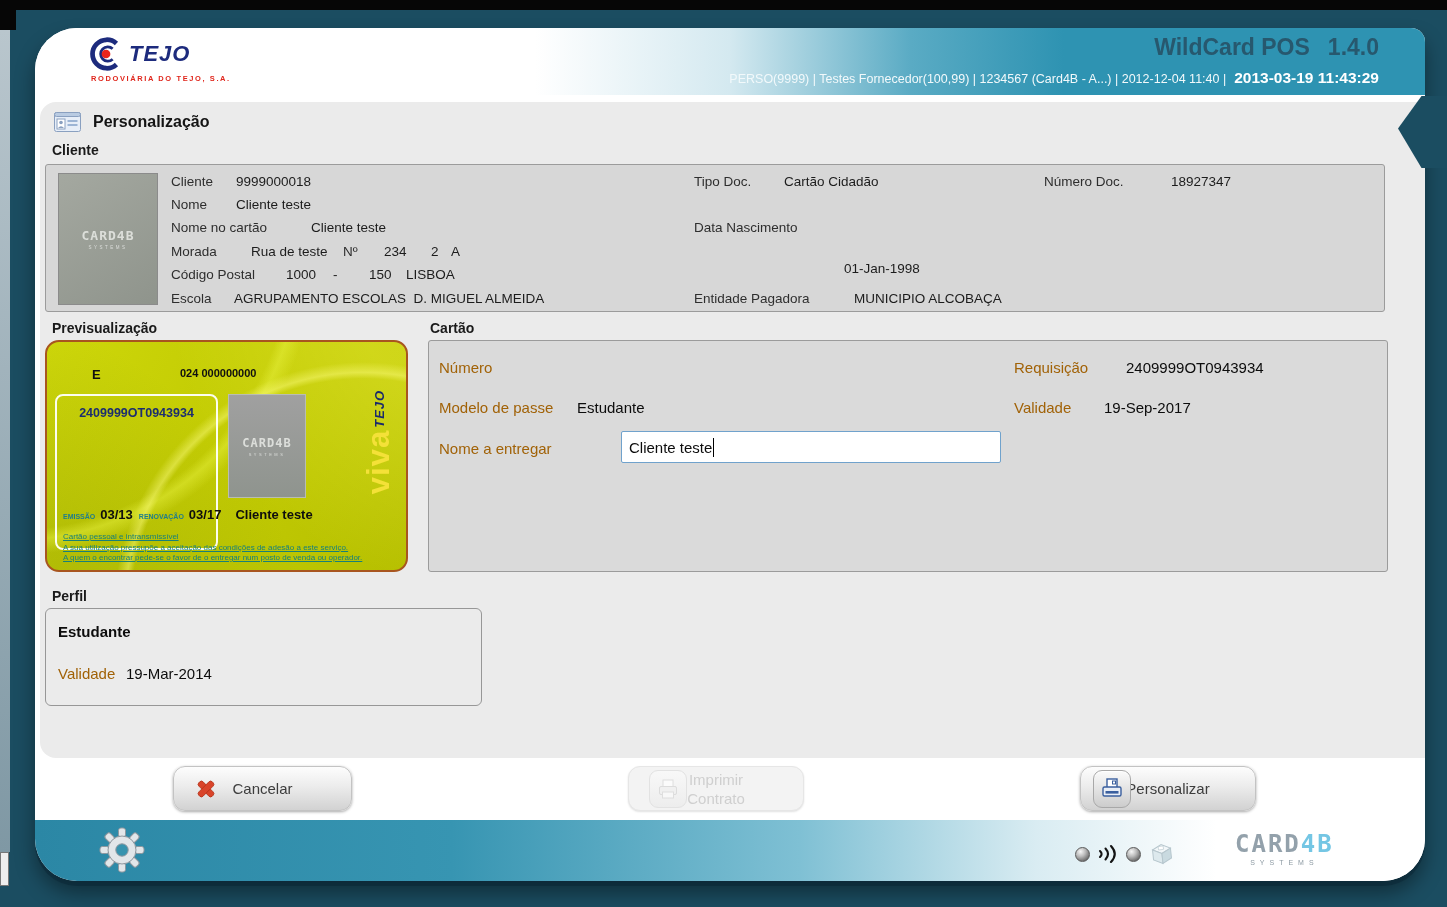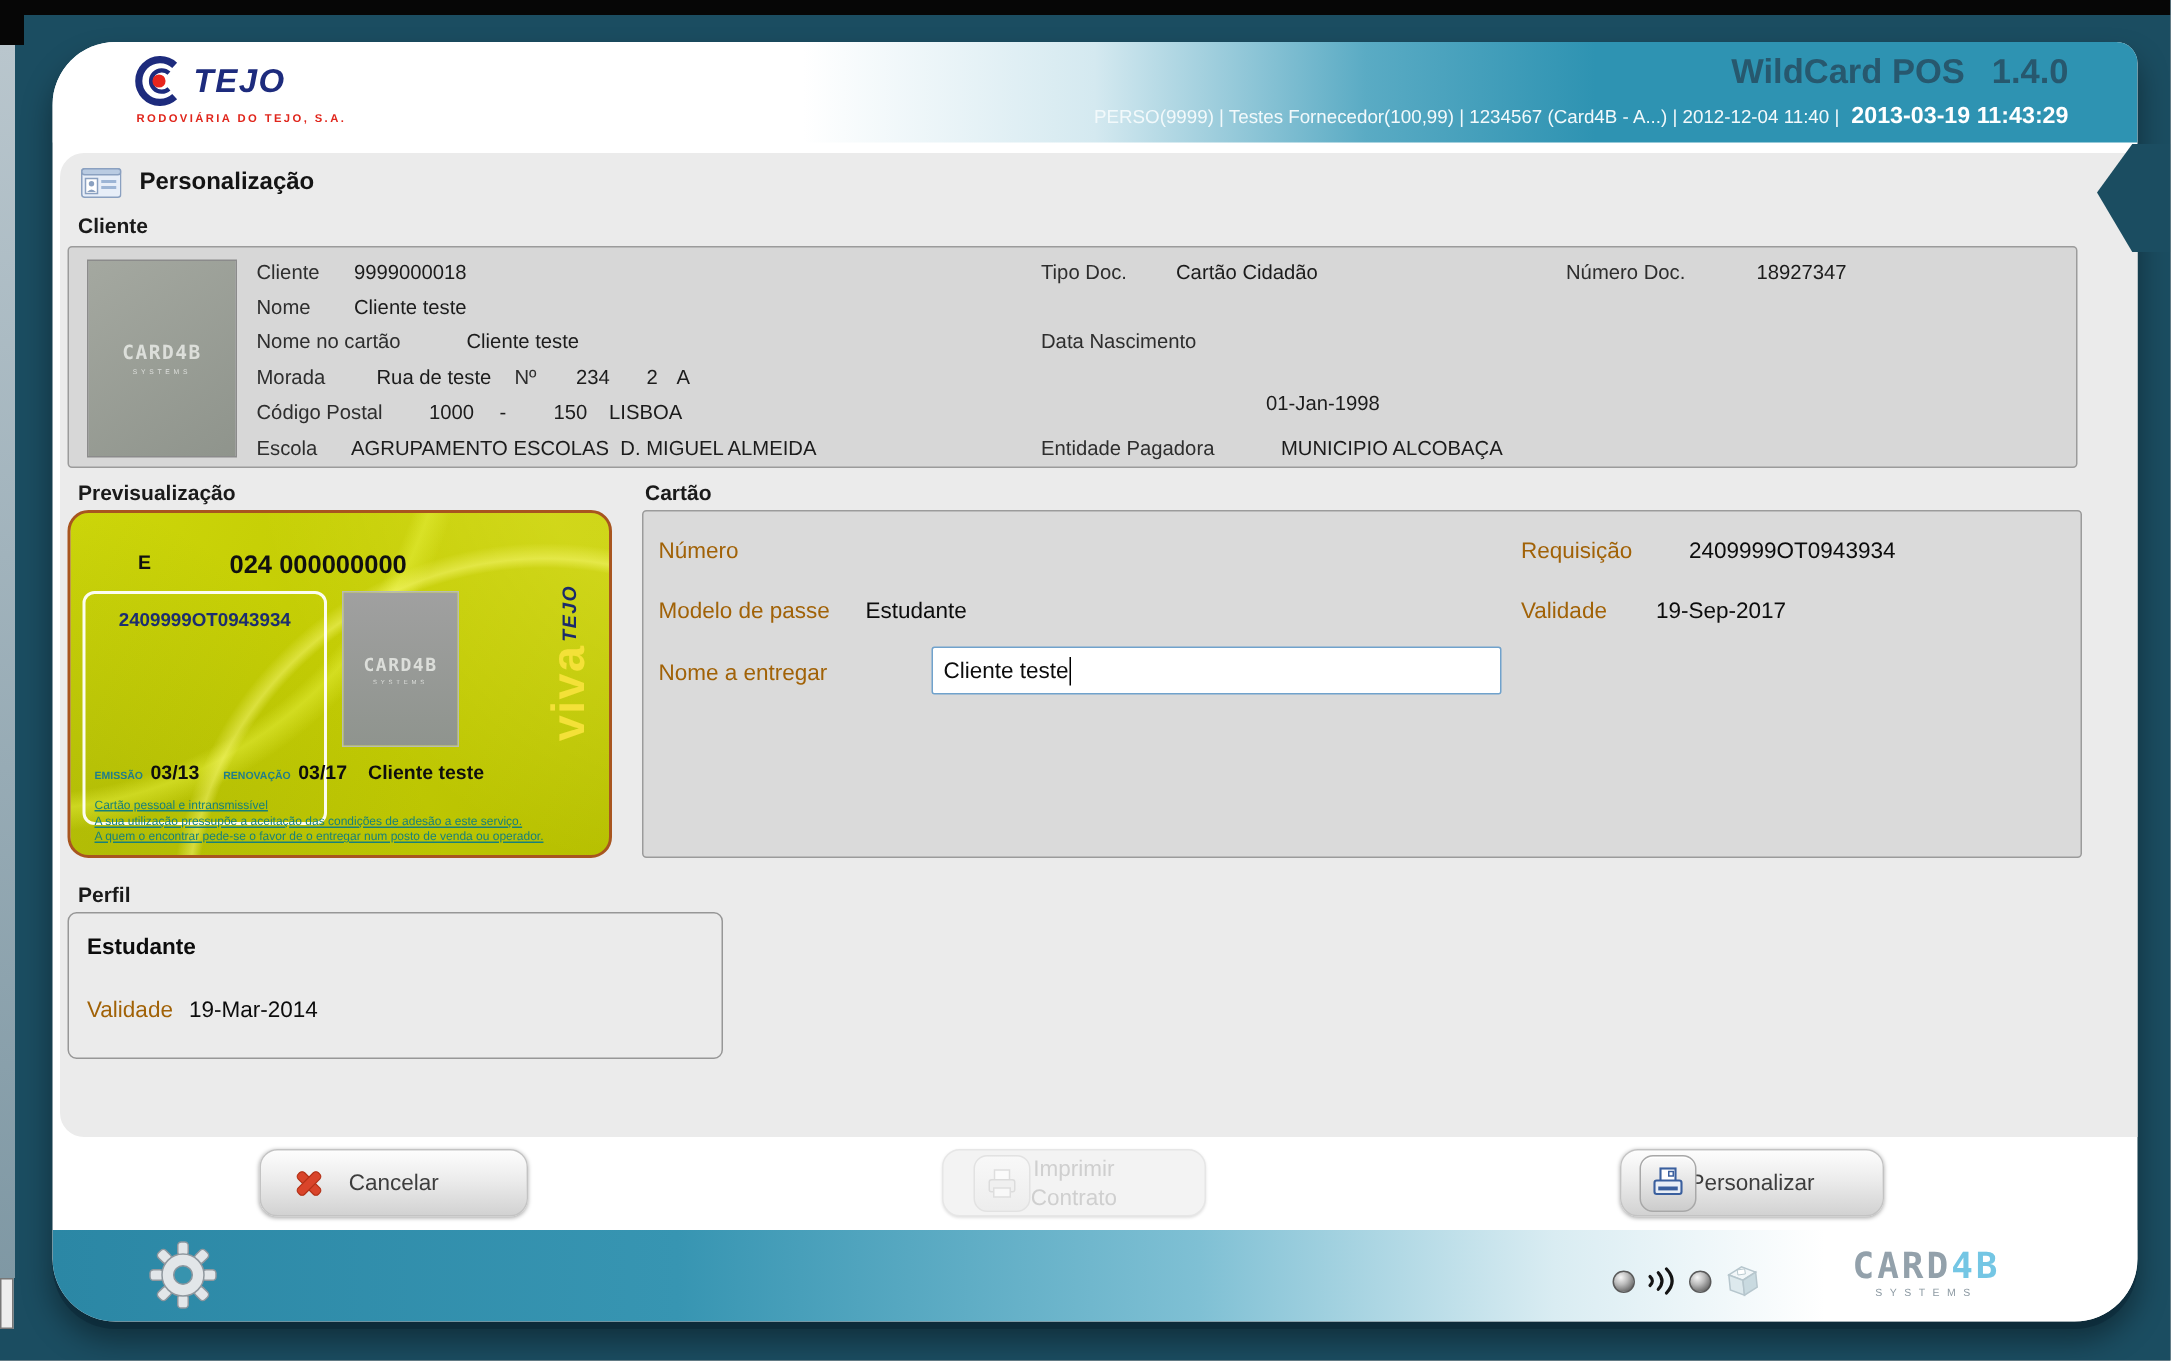--- a/index.html
+++ b/index.html
@@ -50,35 +50,35 @@
   
   .card { position:absolute; left:5px; top:238px; width:363px; height:232px; border-radius:14px;
           border:2px solid #a8551f; overflow:hidden;
           background:
             radial-gradient(circle at 88% 118%, transparent 56%, rgba(255,255,130,.45) 57.5%, transparent 60%),
             radial-gradient(circle at -10% -40%, transparent 55%, rgba(230,240,60,.5) 57%, transparent 60%),
             radial-gradient(circle at 120% -30%, rgba(255,255,80,.30) 25%, transparent 60%),
             radial-gradient(circle at -30% 150%, rgba(100,115,0,.22) 30%, transparent 65%),
             linear-gradient(115deg,#ced70a 0%,#c3cc04 45%,#b6bf00 100%); }
   .card-code { position:absolute; left:45px; top:25px; font-size:13px; font-weight:bold; color:#101010; }
-  .card-serial { position:absolute; left:106px; top:25px; font-size:17px; font-weight:bold; color:#101010; }
+  .card-serial { position:absolute; left:133px; top:25px; font-size:11px; font-weight:bold; color:#101010; }
   .card-numbox { position:absolute; left:8px; top:52px; width:163px; height:156px; border:2px solid rgba(255,255,252,.95); border-radius:8px; }
   .card-number { margin-top:10px; text-align:center; font-size:12.5px; font-weight:bold; color:#1c2e6f; }
   .card-logobox { position:absolute; left:181px; top:52px; width:78px; height:104px;
                   background:linear-gradient(180deg,#a0a0a0,#8f948e); border:1px solid #b9bdb2;
                   display:flex; flex-direction:column; align-items:center; justify-content:center; }
   .card-logobox .photo-t { font-size:12px; }
   .card-logobox .photo-s { font-size:4px; }
   .card-viva { position:absolute; left:252px; top:78px; width:160px; height:44px; transform:rotate(-90deg);
                display:flex; align-items:center; justify-content:center; gap:2px; }
   .viva-main { font-size:31px; font-weight:bold; color:#f4e138; letter-spacing:1px; line-height:30px; }
   .viva-sub { font-size:13px; font-weight:bold; font-style:italic; color:#1a2a6b; letter-spacing:1px; }
   .card-dates { position:absolute; left:16px; top:165px; display:flex; align-items:baseline; }
   .cd-lab { font-size:7px; font-weight:bold; color:#1f7d8c; margin-right:5px; }
-  .cd-val { font-size:13px; font-weight:bold; color:#0e0e0e; margin-right:16px; }
+  .cd-val { font-size:13px; font-weight:bold; color:#0e0e0e; margin-right:6px; }
   .cd-holder { font-size:13px; font-weight:bold; color:#0e0e0e; margin-left:14px; }
   .card-legal { position:absolute; left:16px; top:190px; font-size:8px; line-height:10.5px; color:#18807a;text-decoration:underline; }
 
   
   .cartao-box { left:388px; top:238px; width:960px; height:232px; background:#dadada; }
   .cfld { position:absolute; font-size:15px; white-space:nowrap; }
   .cfld.lab { color:#a16207; }
   .cfld.val { color:#0c0c0c; }
   .tinput { position:absolute; left:192px; top:90px; width:380px; height:32px; background:#ffffff;
             border:1px solid #70a2cc; border-radius:2px; display:flex; align-items:center; padding-left:7px; cursor:text; }

